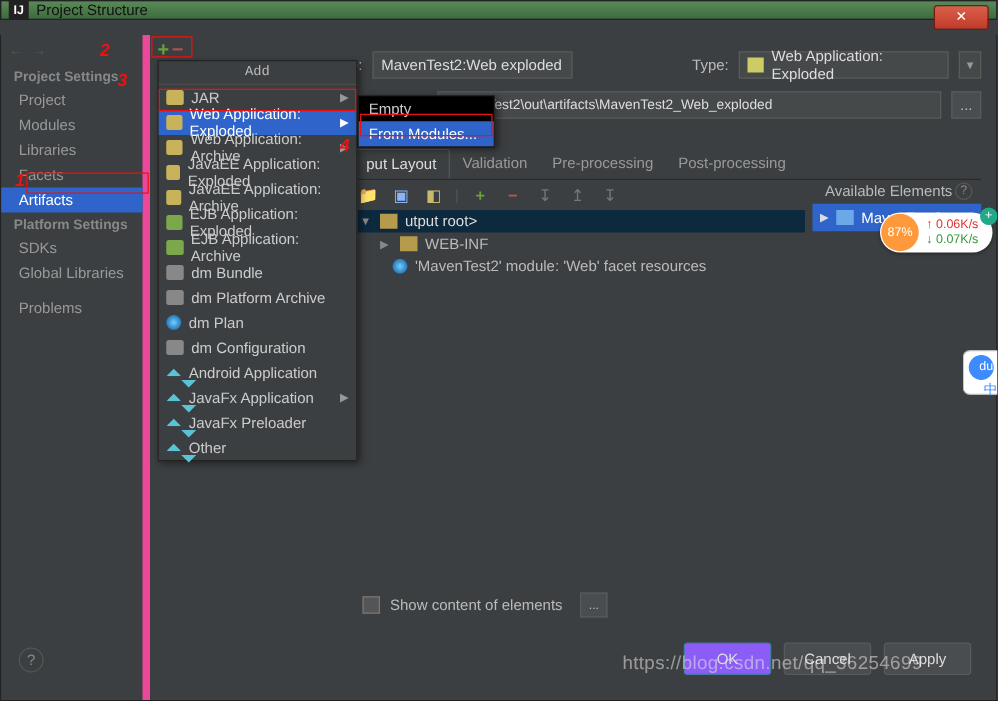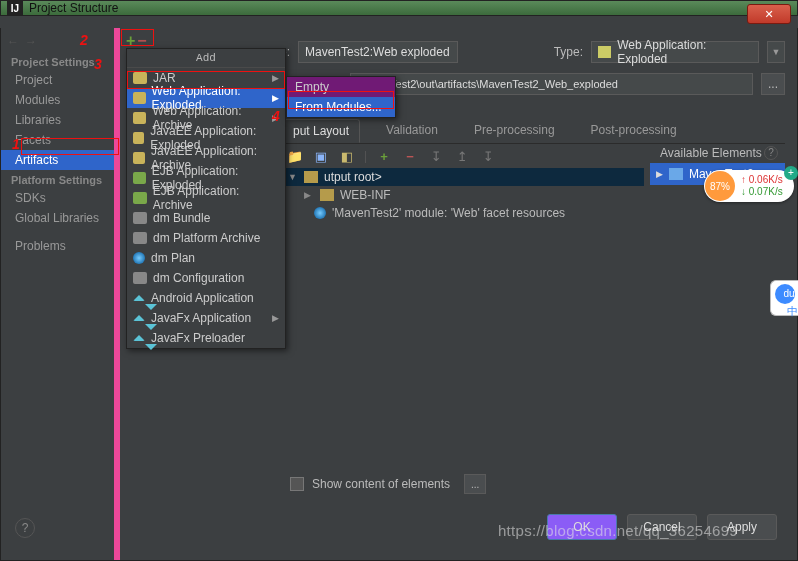--- a/index.html
+++ b/index.html
@@ -38,21 +38,21 @@
 
   
   .row-out { position: absolute; top: 44px; left: 230px; right: 12px; height: 24px; display: flex; align-items: center; gap: 8px; }
   .row-out .field { flex: 1; background: #45494a; border: 1px solid #5a5a5a; height: 22px; color: #ddd; padding: 0 6px; display: flex; align-items: center; font-size: 11px; }
   .row-out .btn-ell { width: 24px; height: 22px; background: #4a4d4f; border: 1px solid #5a5a5a; color: #bbb; display: flex; align-items: center; justify-content: center; }
 
   
   .row-build { position: absolute; top: 70px; left: 245px; color: #bbb; }
 
   
-  .tabs { position: absolute; top: 92px; left: 162px; right: 12px; height: 24px; border-bottom: 1px solid #2b2b2b; display: flex; align-items: flex-end; gap: 16px; font-size: 12px; }
+  .tabs { position: absolute; top: 92px; left: 162px; right: 12px; height: 24px; border-bottom: 1px solid #2b2b2b; display: flex; align-items: flex-end; gap: 0; font-size: 12px; }
   .tab { padding: 4px 10px; color: #999; border-bottom: 2px solid transparent; }
   .tab.active { color: #ddd; border: 1px solid #555; border-bottom: 1px solid #3c3f41; background: #3c3f41; border-radius: 3px 3px 0 0; }
 
   
   .tree-toolbar { position: absolute; top: 116px; left: 162px; width: 280px; height: 24px; display: flex; align-items: center; gap: 8px; padding-left: 4px; }
   .tree-toolbar .ico { width: 18px; height: 18px; display: inline-flex; align-items: center; justify-content: center; font-size: 13px; }
   .ico-folder { color: #c9b96e; }
   .ico-file { color: #8ab4f8; }
   .ico-dir { color: #c9b96e; }
   .ico-plus { color: #6a9f3a; font-weight: bold; }
@@ -101,21 +101,21 @@
   .menu .mi .mi-ico.blue-diamond::after { content:""; position:absolute; left:6px; top:9px; border:6px solid transparent; border-top-color:#5bc3d6; }
   .menu .mi .mi-ico.globe { width:12px; height:12px; background: radial-gradient(#7cf,#059); border-radius:50%; }
   .menu .mi .mi-ico.yellow { background:#c9b35a; }
   .menu .mi .mi-ico.green { background:#7aa84a; }
   .menu .mi .mi-ico.gray { background:#888; }
   .menu .mi .arrow { position: absolute; right: 6px; color: #999; font-size: 9px; }
   .menu .mi.highlight { background: #2f65ca; color: #fff; }
   .menu .mi.highlight .arrow { color: #fff; }
 
   
-  .submenu { position: absolute; top: 48px; left: 166px; width: 110px; background: #701a75; border: 1px solid #222; box-shadow: 2px 2px 6px rgba(0,0,0,.5); }
+  .submenu { position: absolute; top: 48px; left: 166px; width: 110px; background: #000000; border: 1px solid #222; box-shadow: 2px 2px 6px rgba(0,0,0,.5); }
   .submenu .mi { display: flex; align-items: center; height: 20px; padding: 0 8px; color: #ccc; font-size: 12px; }
   .submenu .mi.highlight { background: #2f65ca; color: #fff; }
 
   
   .float-widget { position: absolute; top: 170px; right: 4px; width: 90px; height: 32px; background: #fff; border-radius: 16px; display: flex; align-items: center; font-size: 10px; color: #555; box-shadow: 0 1px 3px rgba(0,0,0,.4); }
   .float-widget .circle { width: 30px; height: 30px; border-radius: 50%; background: #ff9a3c; color: #fff; display: flex; align-items: center; justify-content: center; font-size: 10px; margin-left: 1px; }
   .float-widget .stats { margin-left: 6px; line-height: 12px; }
   .float-widget .plusbadge { position:absolute; right:-4px; top:-4px; width:14px; height:14px; background:#2a8; border-radius:50%; color:#fff; text-align:center; font-size:10px; line-height:14px; }
 
   .du-badge { position: absolute; top: 280px; right: 0; width: 28px; height: 36px; background: #fff; border: 1px solid #bbb; border-right: none; border-radius: 6px 0 0 6px; text-align: right; }
@@ -289,20 +289,24 @@
         </div>
         <div class="mi">
           <span class="mi-ico blue-diamond"></span>
           <span>JavaFx Application</span>
           <span class="arrow">▶</span>
         </div>
         <div class="mi">
           <span class="mi-ico blue-diamond"></span>
           <span>JavaFx Preloader</span>
         </div>
+        <div class="mi">
+          <span class="mi-ico blue-diamond"></span>
+          <span>Other</span>
+        </div>
       </div>
 
     <div class="submenu" id="submenu">
         <div class="mi">Empty</div>
         <div class="mi highlight">From Modules...</div>
       </div>
 
   </div>
 
   <div class="help">?</div>

